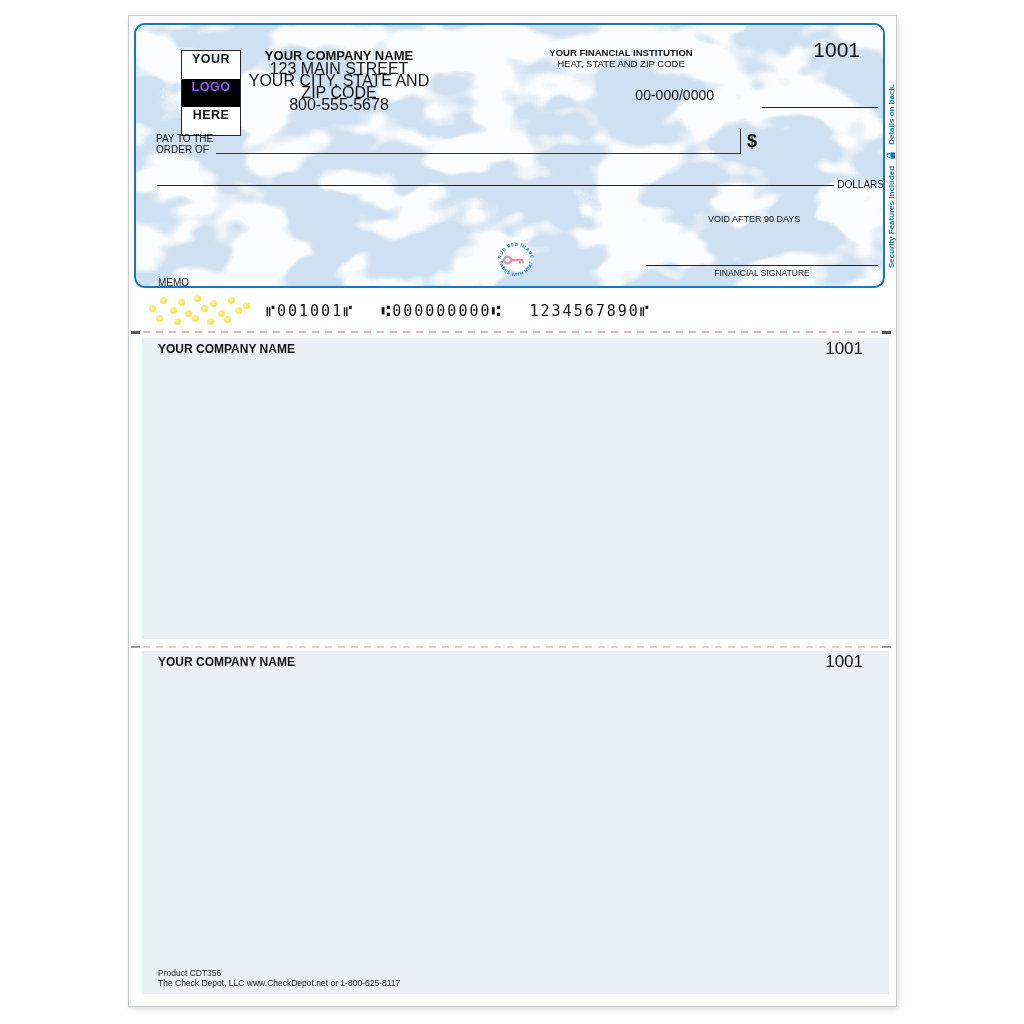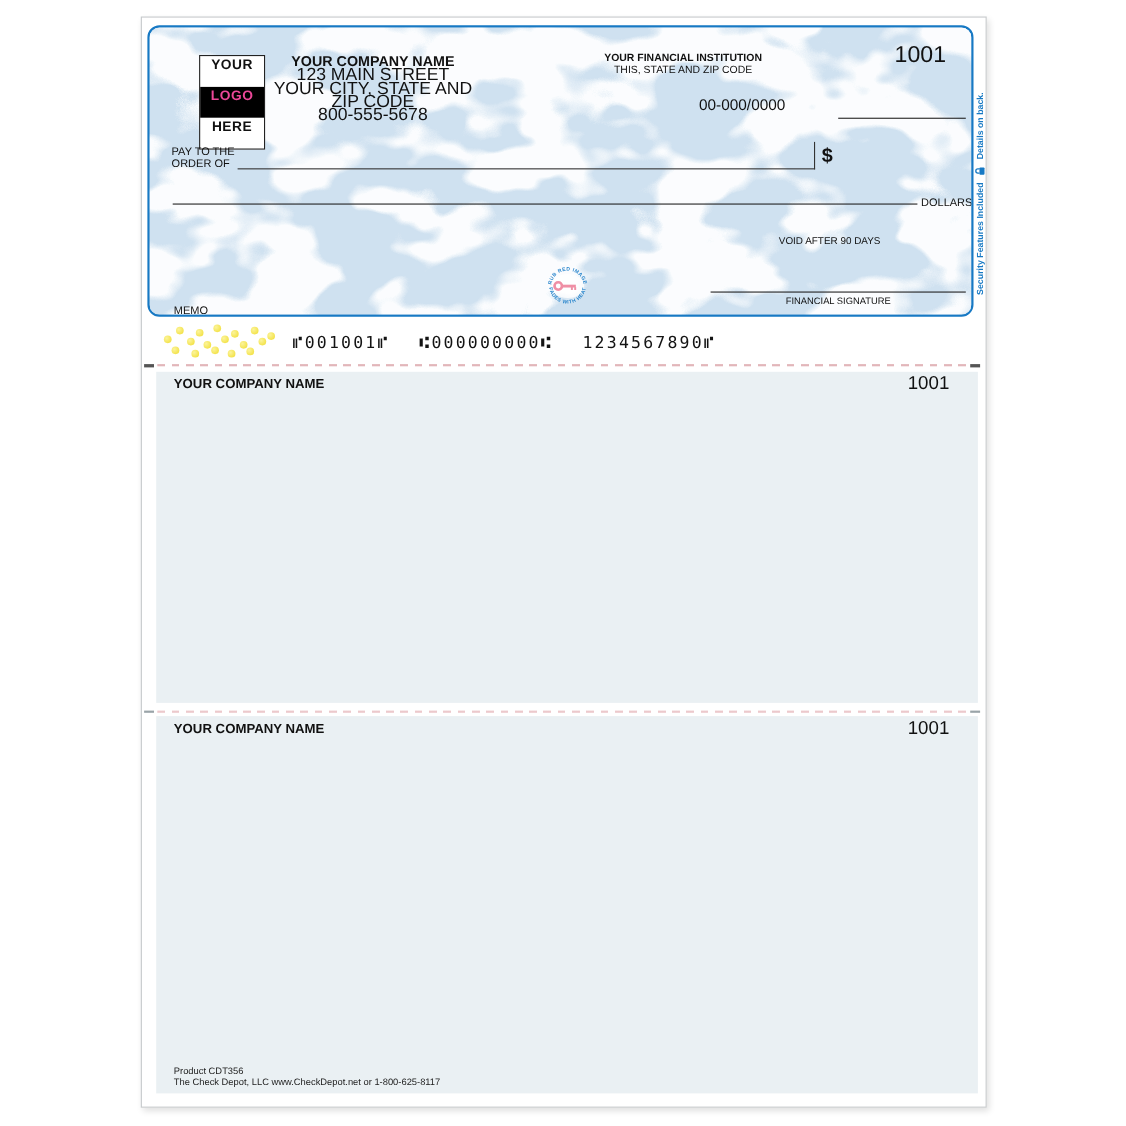--- a/index.html
+++ b/index.html
@@ -9,21 +9,21 @@
   
   .check{position:absolute;left:5px;top:7px;width:751px;height:265px;box-sizing:border-box;
     border:2px solid #1779c4;border-radius:11px;overflow:hidden;background:#cfe1f0;}
   .marble{position:absolute;left:0;top:0;width:100%;height:100%;z-index:0;}
   .check-content{position:absolute;inset:0;z-index:1;}
   .banner{position:absolute;left:0;top:0;width:100%;height:13px;background:#1779c4;color:#fff;
     font-size:7.5px;font-weight:bold;letter-spacing:.6px;text-align:center;line-height:13px;}
   .logo-box{position:absolute;left:45px;top:25px;width:58px;border:1px solid #222;background:#fff;
     text-align:center;font-weight:bold;font-size:12.5px;letter-spacing:.5px;color:#111;}
   .logo-box .row{height:28px;line-height:16px;}
-  .logo-box .inv{background:#000;color:#ec4899;}
+  .logo-box .inv{background:#000;color:#8b5cf6;}
   .company{position:absolute;left:112px;top:23px;width:182px;text-align:center;color:#111;}
   .company .name{font-size:13px;font-weight:bold;line-height:15px;}
   .company .sub{font-size:16px;line-height:12px;text-align:center;}
   .bank{position:absolute;left:392px;top:22px;width:186px;text-align:center;color:#111;}
   .bank .name{font-size:9.5px;font-weight:bold;line-height:11px;}
   .bank .sub{font-size:9.5px;line-height:11px;}
   .fraction{position:absolute;left:392px;top:62px;width:186px;text-align:right;font-size:14px;color:#111;}
   .check-number{position:absolute;right:23px;top:13px;font-size:21px;color:#111;}
   .date-line{position:absolute;left:626px;top:82px;width:116px;border-bottom:1.5px solid #222;height:0;}
   .pay-to{position:absolute;left:20px;top:108px;font-size:10px;line-height:11px;color:#111;}
@@ -93,21 +93,21 @@
 
       <div class="company">
         <div class="name">YOUR COMPANY NAME</div>
         <div class="sub">123 MAIN STREET</div>
         <div class="sub">YOUR CITY, STATE AND ZIP CODE</div>
         <div class="sub">800-555-5678</div>
       </div>
 
       <div class="bank">
         <div class="name">YOUR FINANCIAL INSTITUTION</div>
-        <div class="sub">THIS, STATE AND ZIP CODE</div>
+        <div class="sub">HEAT, STATE AND ZIP CODE</div>
       </div>
       <div class="fraction">00-000/0000</div>
 
       <div class="check-number">1001</div>
       <div class="date-line"></div>
 
       <div class="pay-to">
         <div>PAY TO THE</div>
         <div>ORDER OF</div>
       </div>

